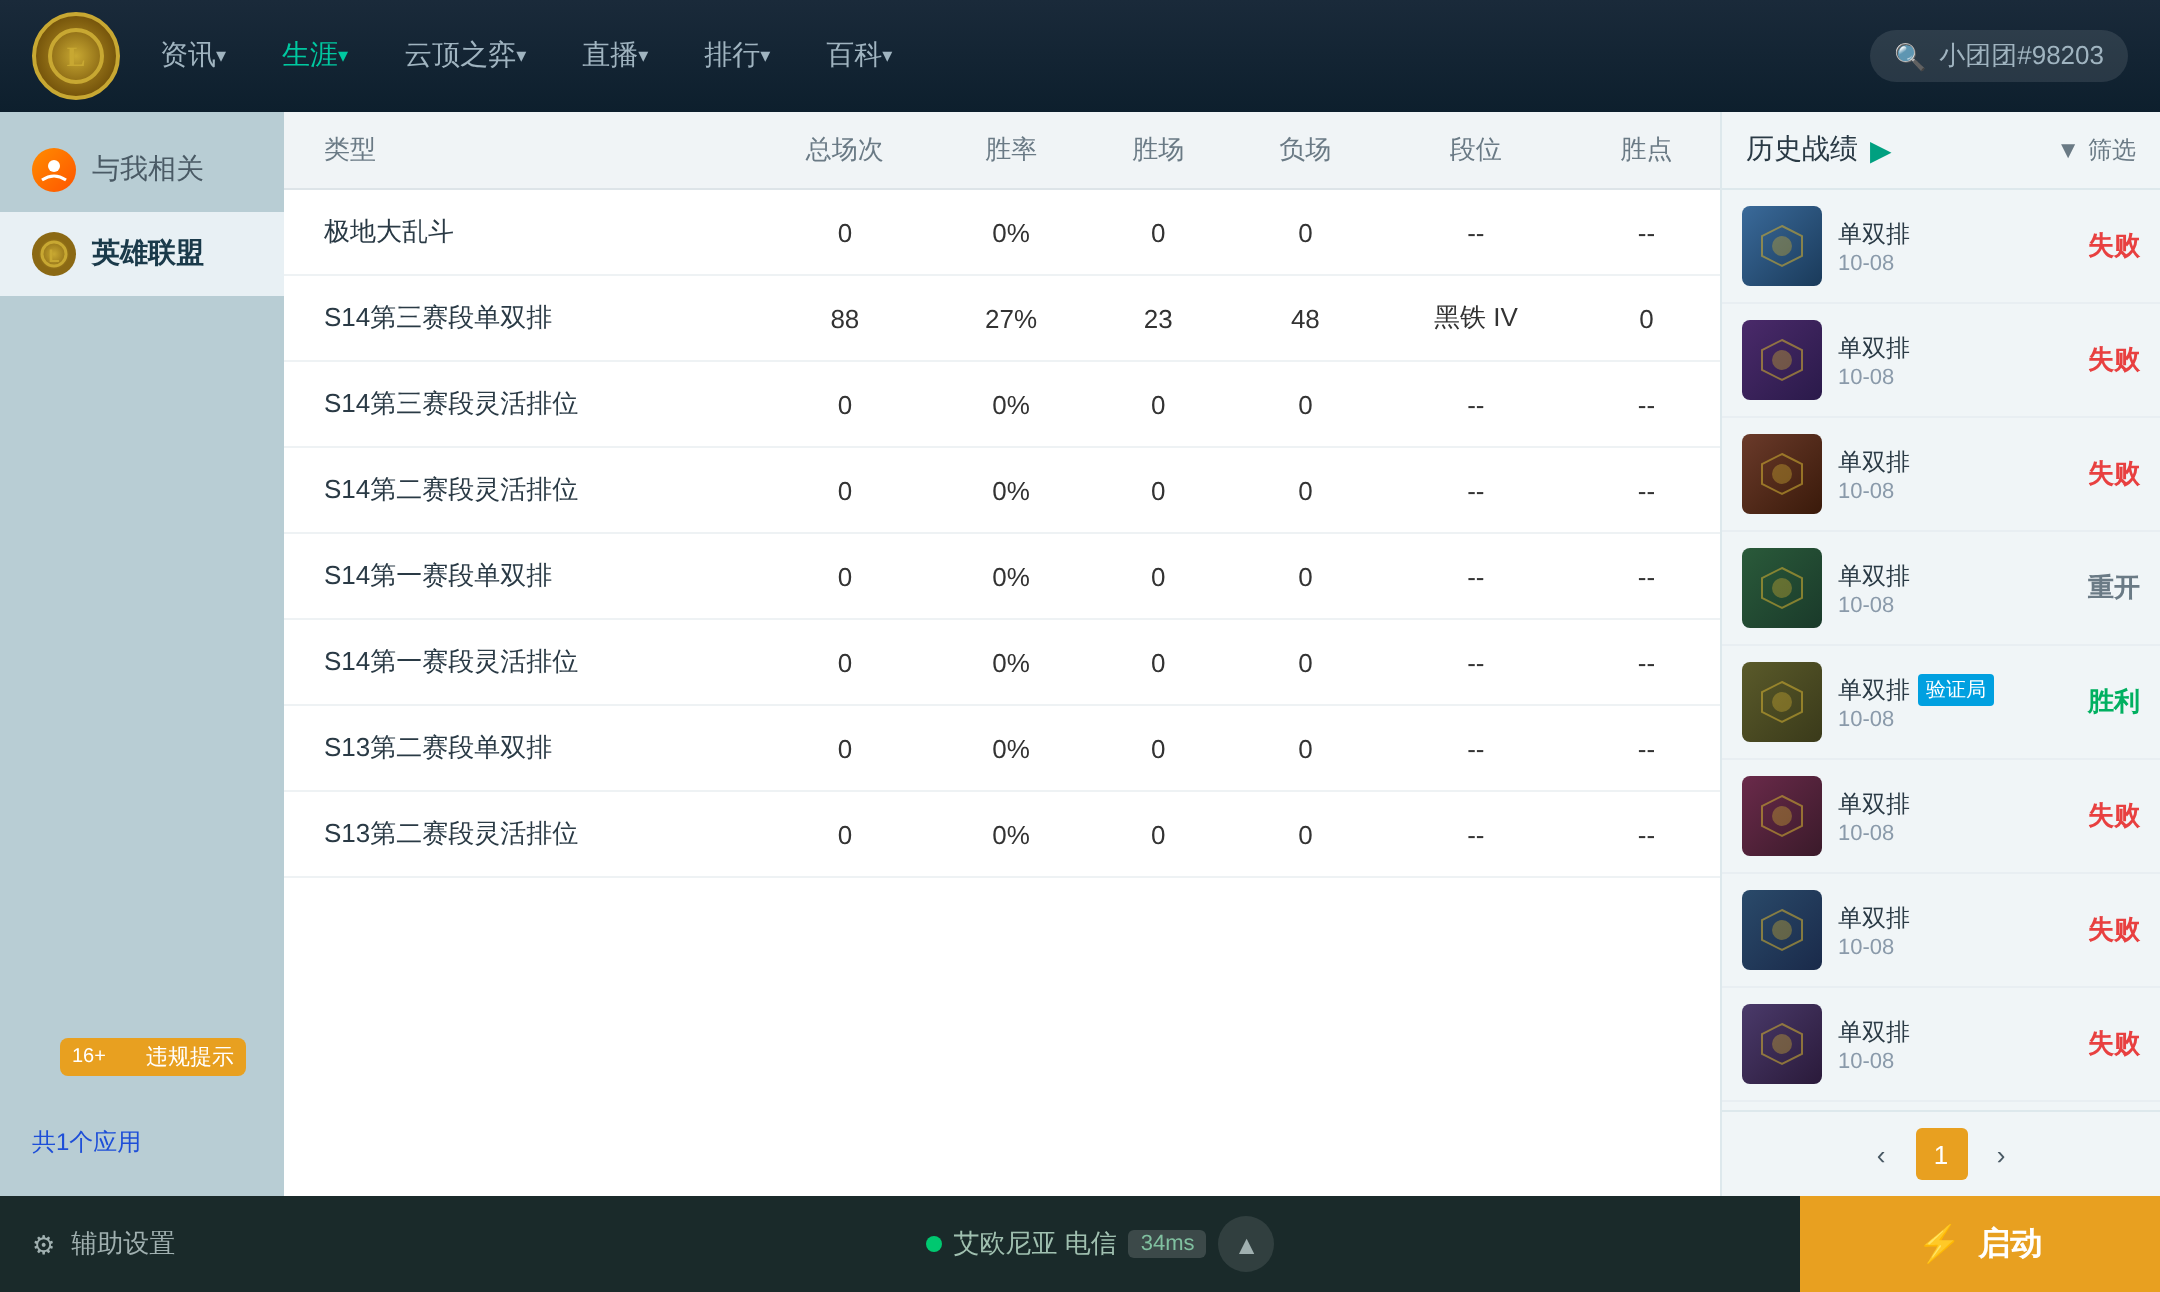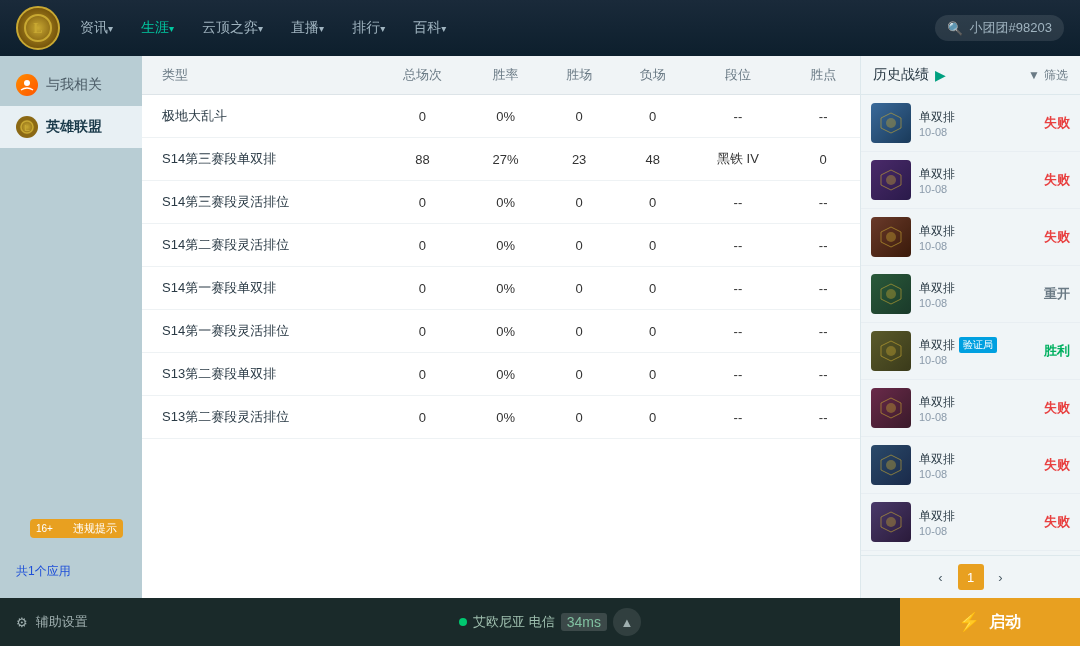--- a/index.html
+++ b/index.html
@@ -243,21 +243,21 @@
       flex: 1;
       display: flex; align-items: center; justify-content: center;
       gap: 6px;
       font-size: 13px;
       color: #a0b0b0;
     }
     .server-dot { width: 8px; height: 8px; background: #00c870; border-radius: 50%; }
     .ping-badge {
       background: rgba(255,255,255,0.15);
       padding: 1px 6px; border-radius: 3px;
-      font-size: 14px; color: #80c0a0;
+      font-size: 11px; color: #80c0a0;
     }
     .bottom-chevron {
       width: 28px; height: 28px;
       background: rgba(255,255,255,0.1);
       border-radius: 50%;
       display: flex; align-items: center; justify-content: center;
       color: #a0b0b0; cursor: pointer;
     }
     .bottom-right {
       width: 180px;

